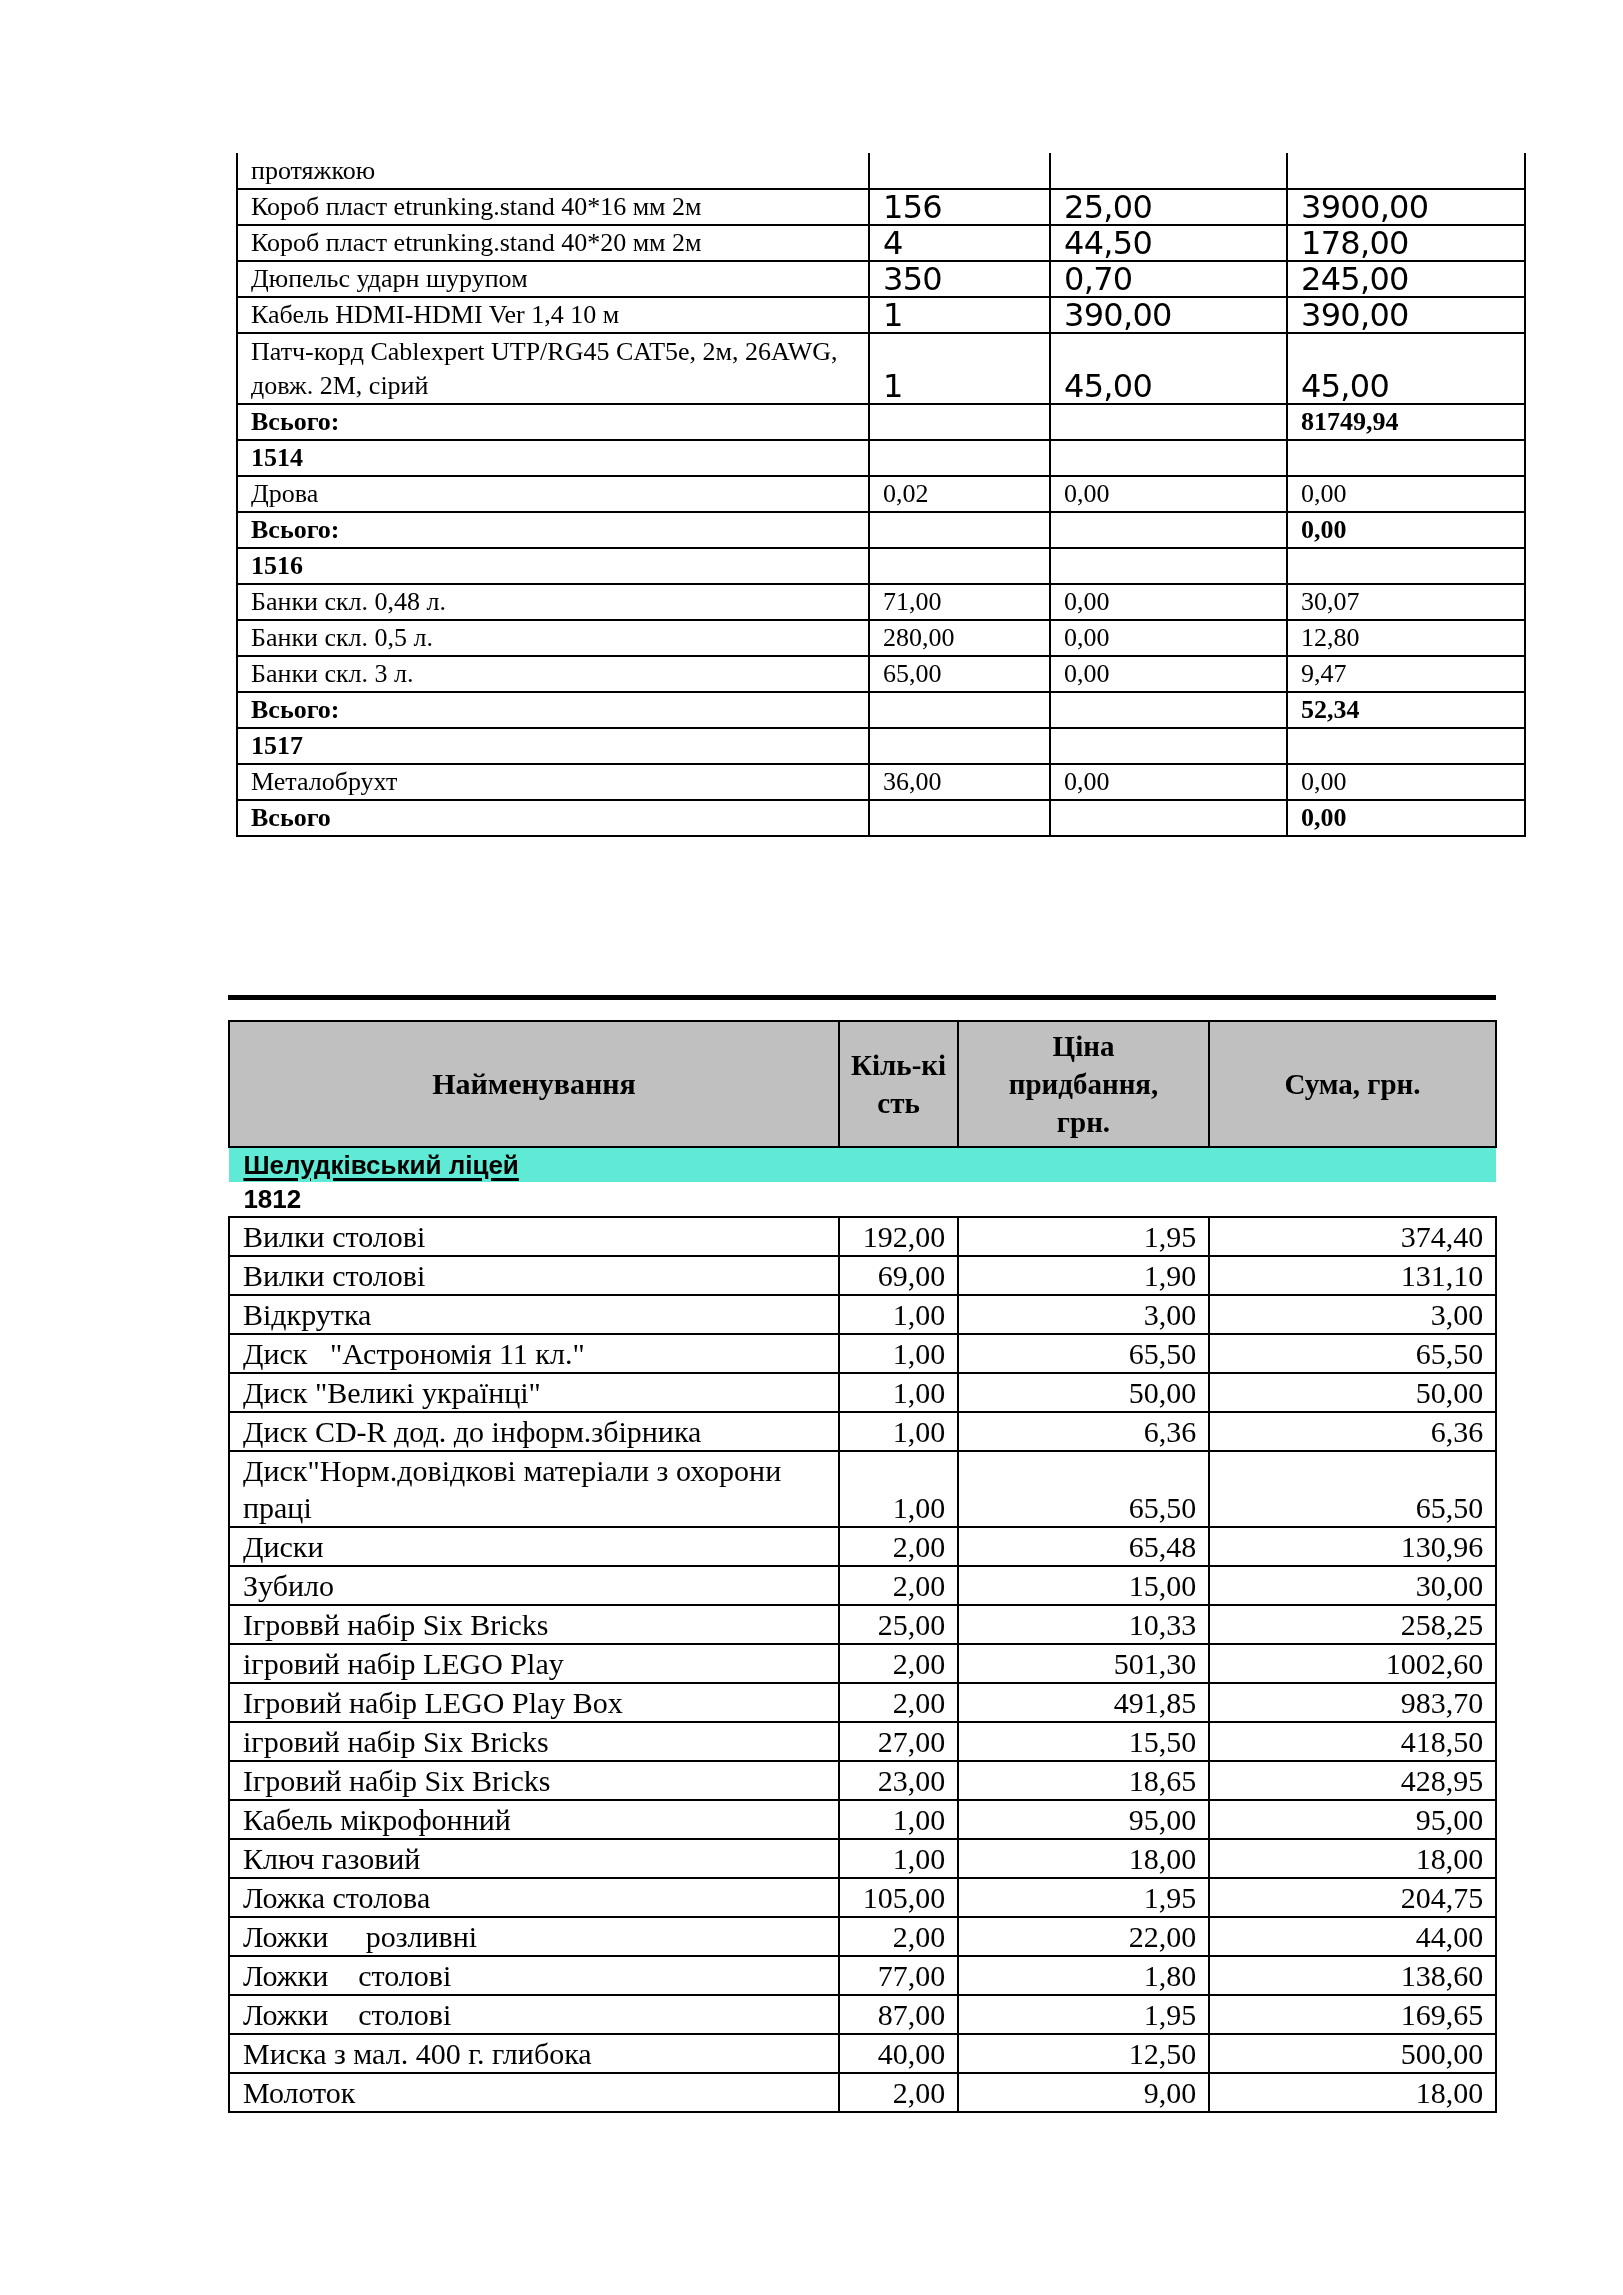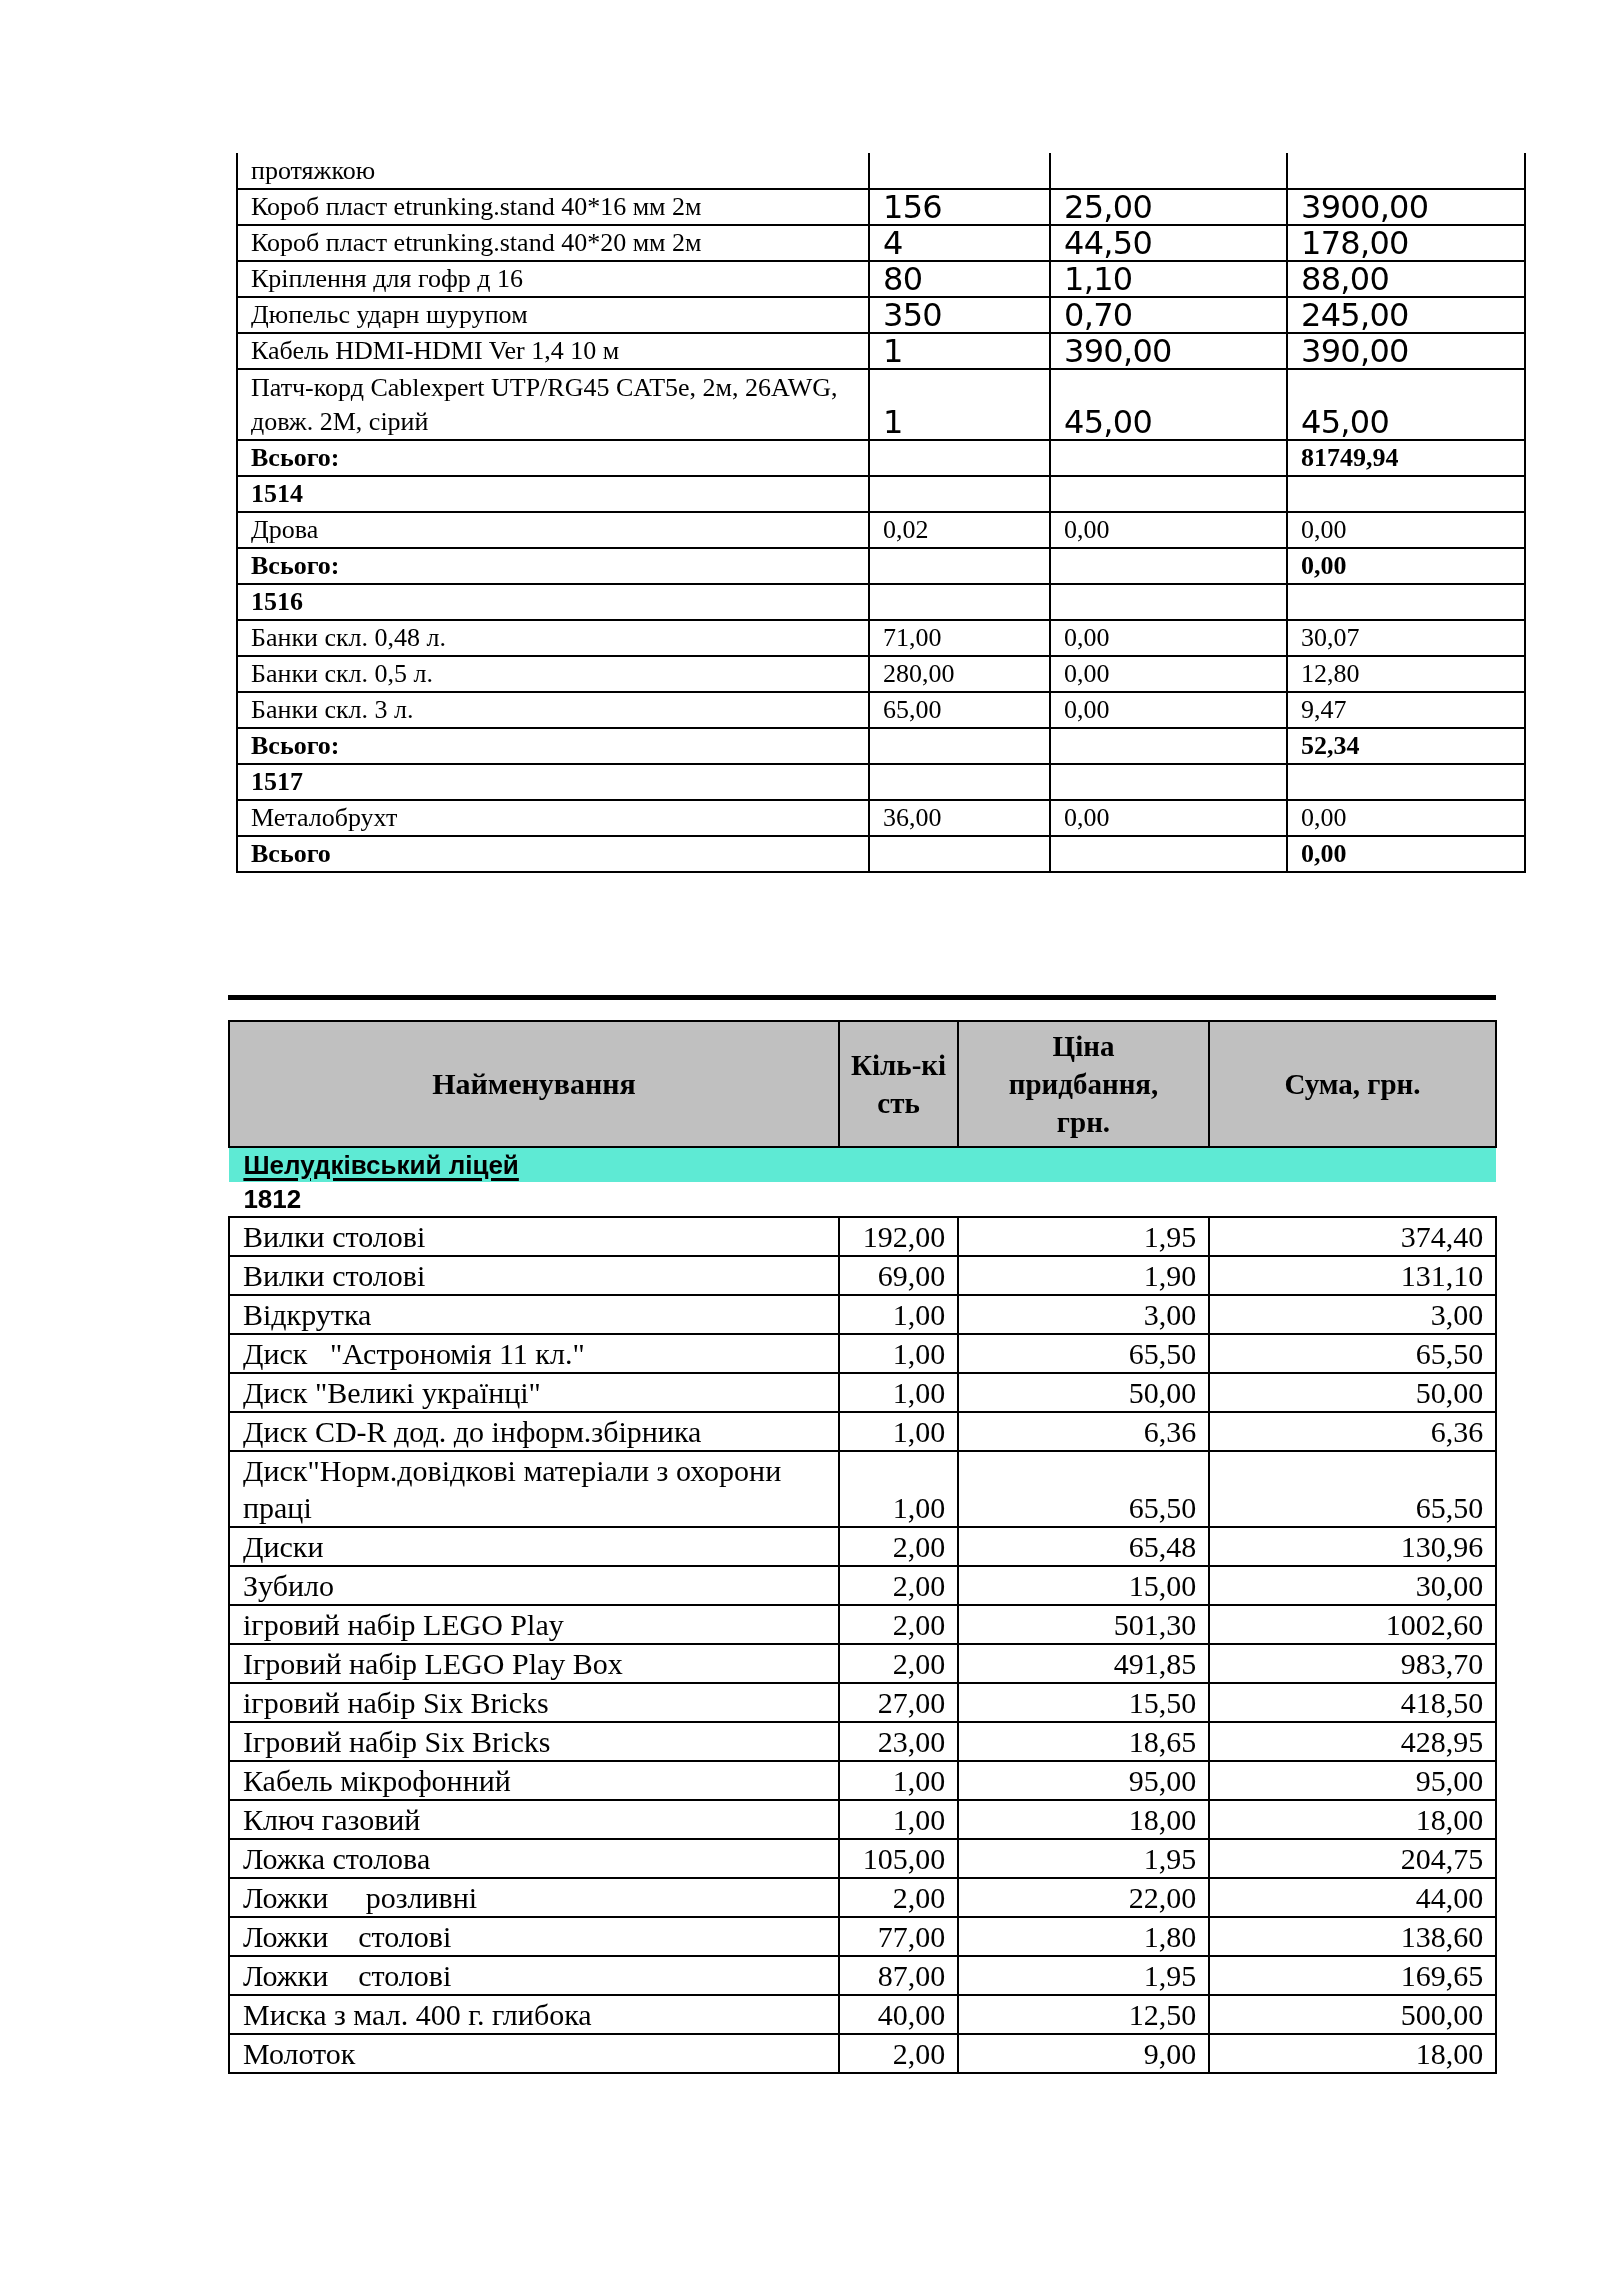--- a/index.html
+++ b/index.html
@@ -86,26 +86,20 @@
         <td class="num">25,00</td>
         <td class="num">3900,00</td>
       </tr>
       <tr>
         <td class="name">Короб пласт etrunking.stand 40*20 мм 2м</td>
         <td class="num">4</td>
         <td class="num">44,50</td>
         <td class="num">178,00</td>
       </tr>
       <tr>
-        <td class="name">Кріплення для гофр д 16</td>
-        <td class="num">80</td>
-        <td class="num">1,10</td>
-        <td class="num">88,00</td>
-      </tr>
-      <tr>
         <td class="name">Дюпельс ударн шурупом</td>
         <td class="num">350</td>
         <td class="num">0,70</td>
         <td class="num">245,00</td>
       </tr>
       <tr>
         <td class="name">Кабель HDMI-HDMI Ver 1,4 10 м</td>
         <td class="num">1</td>
         <td class="num">390,00</td>
         <td class="num">390,00</td>
@@ -264,20 +258,26 @@
           <td class="r">65,48</td>
           <td class="r">130,96</td>
         </tr>
         <tr class="item">
           <td style="white-space: pre;">Зубило</td>
           <td class="r">2,00</td>
           <td class="r">15,00</td>
           <td class="r">30,00</td>
         </tr>
         <tr class="item">
+          <td style="white-space: pre;">Ігроввй набір Six Bricks</td>
+          <td class="r">25,00</td>
+          <td class="r">10,33</td>
+          <td class="r">258,25</td>
+        </tr>
+        <tr class="item">
           <td style="white-space: pre;">ігровий набір LEGO Play</td>
           <td class="r">2,00</td>
           <td class="r">501,30</td>
           <td class="r">1002,60</td>
         </tr>
         <tr class="item">
           <td style="white-space: pre;">Ігровий набір LEGO Play Box</td>
           <td class="r">2,00</td>
           <td class="r">491,85</td>
           <td class="r">983,70</td>

